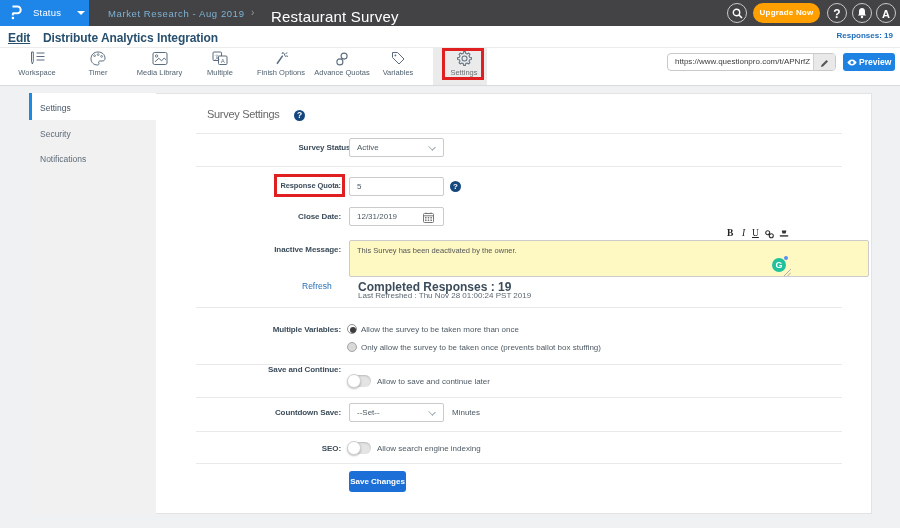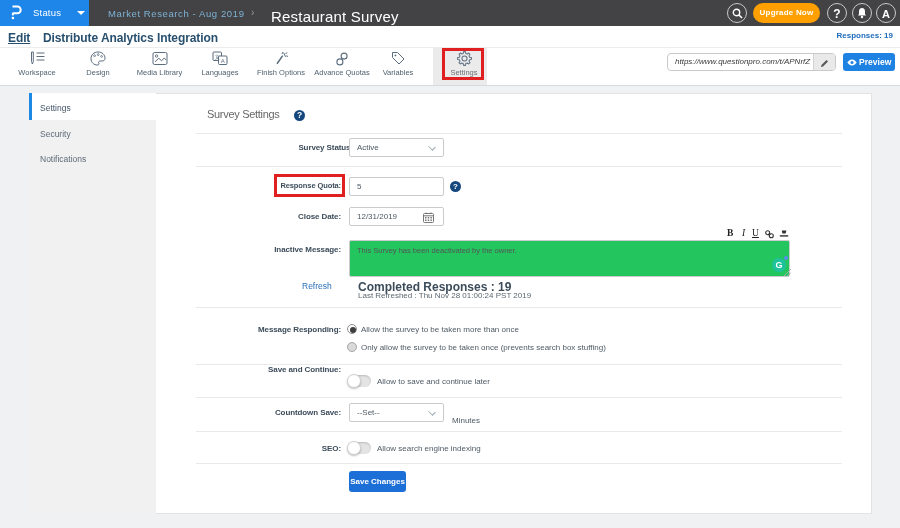--- a/index.html
+++ b/index.html
@@ -24,21 +24,21 @@
 #respCount { top:31px; right:7px; color:#1e6cba; font-size:8px; font-weight:bold; }
 
 
 #toolbar { left:0; top:48px; width:900px; height:38px; background:#fff; border-bottom:1px solid #d8dadc; }
 .tbItem { top:48px; height:37px; text-align:center; }
 .tbIco { height:19px; padding-top:3px; }
 .tbLbl { color:#51626f; font-size:7.5px; margin-top:1px; }
 #setCell { left:433px; top:48px; width:54px; height:37px; background:#ebebeb; }
 .redbox { border:3px solid #e02020; }
 #setRed { left:442px; top:48px; width:42px; height:32px; }
-#urlBox { left:667px; top:53px; width:169px; height:18px; background:#fff; border:1px solid #c9c9c9; border-radius:4px; font-size:8px; color:#3b3b3b; line-height:16px; padding-left:7px;font-style:italic; }
+#urlBox { left:667px; top:53px; width:169px; height:18px; background:#fff; border:1px solid #c9c9c9; border-radius:4px; font-size:8px; color:#3b3b3b; line-height:16px; padding-left:7px; }
 #pencilBtn { left:813px; top:54px; width:22px; height:16px; background:#e9e9e9; border-left:1px solid #d2d2d2; border-radius:0 2px 2px 0; text-align:center; }
 #prevBtn { left:843px; top:53px; width:52px; height:18px; background:#1e82e2; border-radius:3px; color:#fff; font-size:8.5px; font-weight:bold; text-align:center; line-height:18px; }
 
 
 #panel { left:29px; top:93px; width:843px; height:421px; background:#fff; border:1px solid #e3e3e3; }
 #sidebar { left:29px; top:120px; width:127px; height:394px; background:#f1f1f2; }
 #sideActive { left:29px; top:93px; width:127px; height:27px; background:#fff; border-left:3.5px solid #1e88e5; }
 .sideTxt { left:40px; font-size:8.5px; color:#5e6b77; }
 #sideTxt1 { color:#44566a; top:103px; }
 #sideTxt2 { top:129px; }
@@ -48,21 +48,21 @@
 .qIcon { width:12px; height:12px; border-radius:50%; background:#15477f; color:#fff; font-size:9px; font-weight:bold; text-align:center; line-height:12px; }
 .divider { left:196px; width:646px; height:1px; background:#e9e9e9; }
 
 .flabel { font-size:8px; font-weight:bold; color:#3c4c5a; text-align:right; letter-spacing:-.1px; }
 .ctl { left:349px; width:95px; height:19px; border:1px solid #cbcbcb; border-radius:2px; background:#fff; font-size:8px; color:#4e5a64; line-height:17px; padding-left:7px; }
 .chev { position:absolute; right:8px; top:6px; width:6px; height:6px; border-right:1.2px solid #9aa5ae; border-bottom:1.2px solid #9aa5ae; transform:rotate(45deg) scale(1,.8); transform-origin:center; margin-top:-1px; }
 
 #quotaRed { left:274px; top:174px; width:71px; height:23px; }
 #qlabel { left:250px; top:181px; width:91px; font-size:7.5px; }
 
-#textarea1 { left:349px; top:240px; width:441px; height:37px; border:1px solid #cbcbcb; border-radius:2px; background:#22c55e; font-size:7.5px; color:#555; padding:5px 7px; }
+#textarea1 { left:349px; top:240px; width:520px; height:37px; border:1px solid #cbcbcb; border-radius:2px; background:#fef9c3; font-size:7.5px; color:#555; padding:5px 7px; }
 .biuI { top:228px; font-family:"Liberation Serif", serif; font-size:9.5px; color:#222; }
 #gramm { left:772px; top:258px; width:14px; height:14px; border-radius:50%; background:#1fc29b; color:#fff; font-size:9px; font-weight:bold; text-align:center; line-height:14px; }
 #grammDot { left:784px; top:256px; width:4px; height:4px; border-radius:50%; background:#5a8ef0; }
 
 #refreshLnk { left:302px; top:281px; color:#2970b8; font-size:8.5px; }
 #compResp { left:358px; top:280px; font-size:12px; font-weight:bold; color:#3c4c5a; }
 #lastRefr { left:358px; top:291px; font-size:8px; color:#5b6770; }
 
 .radio { width:10px; height:10px; border-radius:50%; border:1px solid #909090; background:#fdfdfd; }
 .radio.sel::after { content:""; position:absolute; left:2px; top:2px; width:6px; height:6px; border-radius:50%; background:#3d3d3d; }
@@ -125,40 +125,40 @@
       </svg></div>
   <div class="tbLbl">Workspace</div>
 </div>
 <div class="abs tbItem" style="left:68px; width:60px;">
   <div class="tbIco"><svg width="16" height="15" viewBox="0 0 16 15">
         <path d="M8,1 C3.9,1 1,3.8 1,7.7 C1,11.5 3.7,14 7.4,14 C8.8,14 9.3,13 8.8,12 C8.3,11 8.8,10 10.2,10 L12.1,10 C14,10 15,9 15,7.2 C15,3.7 12.2,1 8,1 Z" fill="none" stroke="#5b6c7e" stroke-width="1"></path>
         <circle cx="4.6" cy="4.7" r=".9" fill="none" stroke="#5b6c7e" stroke-width=".8"></circle>
         <circle cx="8.2" cy="3.6" r=".9" fill="none" stroke="#5b6c7e" stroke-width=".8"></circle>
         <circle cx="11.6" cy="5.4" r=".9" fill="none" stroke="#5b6c7e" stroke-width=".8"></circle>
       </svg></div>
-  <div class="tbLbl">Design</div>
+  <div class="tbLbl">Timer</div>
 </div>
 <div class="abs tbItem" style="left:127px; width:65px;">
   <div class="tbIco"><svg width="16" height="15" viewBox="0 0 16 15">
         <rect x="1" y="1.5" width="14" height="12" rx="1.5" fill="none" stroke="#5b6c7e" stroke-width="1"></rect>
         <circle cx="4.6" cy="5" r="1.2" fill="none" stroke="#5b6c7e" stroke-width=".9"></circle>
         <path d="M3,10.8 L6.8,7.3 L9.6,9.8 L12.2,7 L14,8.8" fill="none" stroke="#5b6c7e" stroke-width="1"></path>
       </svg></div>
   <div class="tbLbl">Media Library</div>
 </div>
 <div class="abs tbItem" style="left:188px; width:64px;">
   <div class="tbIco"><svg width="17" height="15" viewBox="0 0 17 15">
         <g fill="none" stroke="#5b6c7e" stroke-width="1">
           <rect x="1" y="1" width="8.5" height="8.5" rx="1"></rect>
           <rect x="6.5" y="5" width="8.5" height="8.5" rx="1" fill="#fff"></rect>
         </g>
         <text x="2.6" y="7.5" font-size="5.5" fill="#5b6c7e">文</text>
         <text x="8.7" y="11.8" font-size="6" fill="#5b6c7e">A</text>
       </svg></div>
-  <div class="tbLbl">Languages</div>
+  <div class="tbLbl">Multiple</div>
 </div>
 <div class="abs tbItem" style="left:246px; width:70px;text-align:center;">
   <div class="tbIco"><svg width="15" height="15" viewBox="0 0 15 15">
         <g stroke="#5b6c7e" fill="none">
           <path d="M8.7,4.6 L3,12.8" stroke-width="1.5"></path>
           <path d="M9.5,1.6 L11.6,5.8" stroke-width="1"></path>
           <line x1="8" y1="3" x2="8.8" y2="1.2"></line>
           <line x1="11.5" y1="2.6" x2="13.3" y2="1.8"></line>
           <line x1="12.2" y1="4.9" x2="14" y2="5.4"></line>
         </g>
@@ -262,37 +262,37 @@
       <line x1="0" y1="7" x2="7" y2="0"></line>
       <line x1="3.5" y1="7" x2="7" y2="3.5"></line>
     </g>
   </svg>
 
 <div class="abs" id="refreshLnk">Refresh</div>
 <div class="abs" id="compResp">Completed Responses : 19</div>
 <div class="abs" id="lastRefr">Last Refreshed : Thu Nov 28 01:00:24 PST 2019</div>
 <div class="abs divider" style="top:307px;"></div>
 
-<div class="abs flabel" style="left:240px; top:325px; width:101px;">Message Responding:</div>
+<div class="abs flabel" style="left:240px; top:325px; width:101px;">Multiple Variables:</div>
 <div class="abs radio sel" style="left:347px; top:324px;"></div>
 <div class="abs rlbl" style="left:361px; top:325px;">Allow the survey to be taken more than once</div>
 <div class="abs radio un" style="left:347px; top:342px;"></div>
-<div class="abs rlbl" style="left:361px; top:343px;">Only allow the survey to be taken once (prevents search box stuffing)</div>
+<div class="abs rlbl" style="left:361px; top:343px;">Only allow the survey to be taken once (prevents ballot box stuffing)</div>
 <div class="abs divider" style="top:364px;"></div>
 
 <div class="abs flabel" style="left:240px; top:365px; width:101px;">Save and Continue:</div>
 <div class="abs toggle" style="top:375px;">
     <span class="knob"></span>
   </div>
 <div class="abs rlbl" style="left:377px; top:377px;">Allow to save and continue later</div>
 <div class="abs divider" style="top:397px;"></div>
 
 <div class="abs flabel" style="left:240px; top:408px; width:101px;">Countdown Save:</div>
 <div class="abs ctl" style="top:403px;">--Set--<span class="chev"></span></div>
-<div class="abs rlbl" style="left:452px; top:408px;margin-top:8px;">Minutes</div>
+<div class="abs rlbl" style="left:452px; top:408px;">Minutes</div>
 <div class="abs divider" style="top:431px;"></div>
 
 <div class="abs flabel" style="left:240px; top:444px; width:101px;">SEO:</div>
 <div class="abs toggle" style="top:442px;">
     <span class="knob"></span>
   </div>
 <div class="abs rlbl" style="left:377px; top:444px;">Allow search engine indexing</div>
 <div class="abs divider" style="top:463px;"></div>
 
 <div class="abs" id="saveBtn">Save Changes</div>

